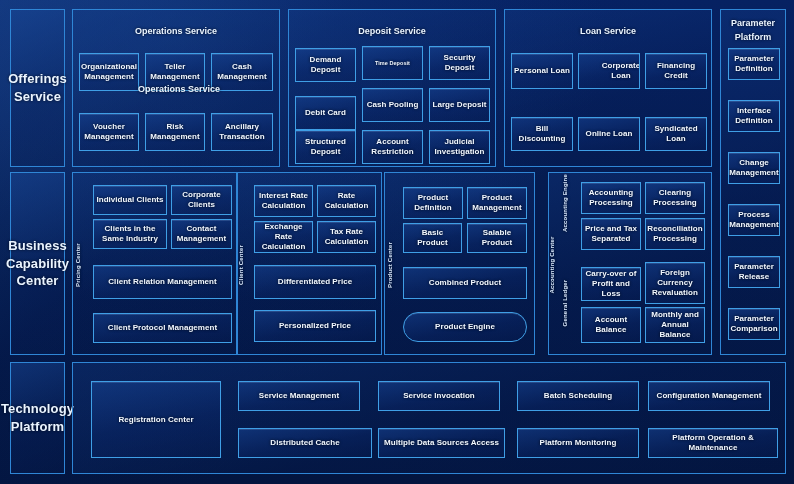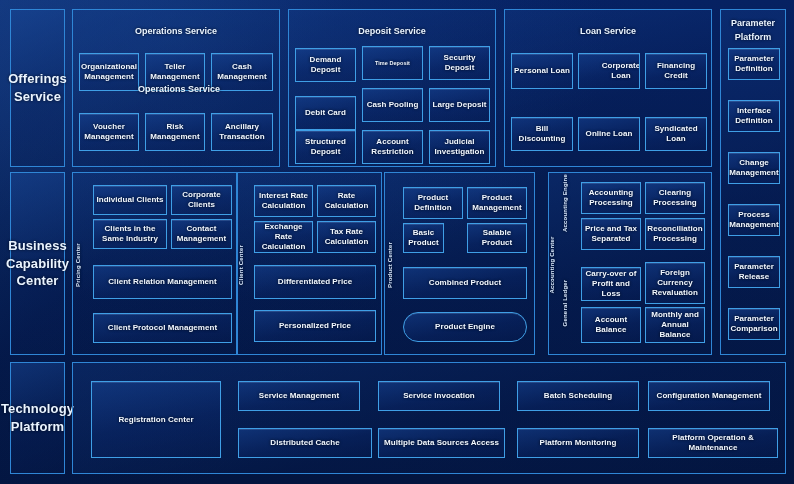--- a/index.html
+++ b/index.html
@@ -206,21 +206,21 @@
   </div>
 
   <div class="group" style="left:384px; top:172px; width:151px; height:183px;">
     <div class="vrail" style="left:-17px; top:70px; width:44px; height:44px;">
       <span>Product Center</span>
     </div>
 
     <div class="box" style="left:18px; top:14px; width:60px; height:32px;">Product Definition</div>
     <div class="box" style="left:82px; top:14px; width:60px; height:32px;">Product Management</div>
 
-    <div class="box" style="left:18px; top:50px; width:41px; height:30px;">Basic Product</div>
+    <div class="box" style="left:18px; top:50px; width:59px; height:30px;">Basic Product</div>
     <div class="box" style="left:82px; top:50px; width:60px; height:30px;">Salable Product</div>
 
     <div class="box" style="left:18px; top:94px; width:124px; height:32px;">Combined Product</div>
     <div class="box" style="left:18px; top:139px; width:124px; height:30px;border-radius:15px;">Product Engine</div>
   </div>
 
   <div class="group" style="left:548px; top:172px; width:164px; height:183px;">
     <div class="vrail" style="left:-19px; top:70px; width:44px; height:44px;">
       <span>Accounting Center</span>
     </div>

